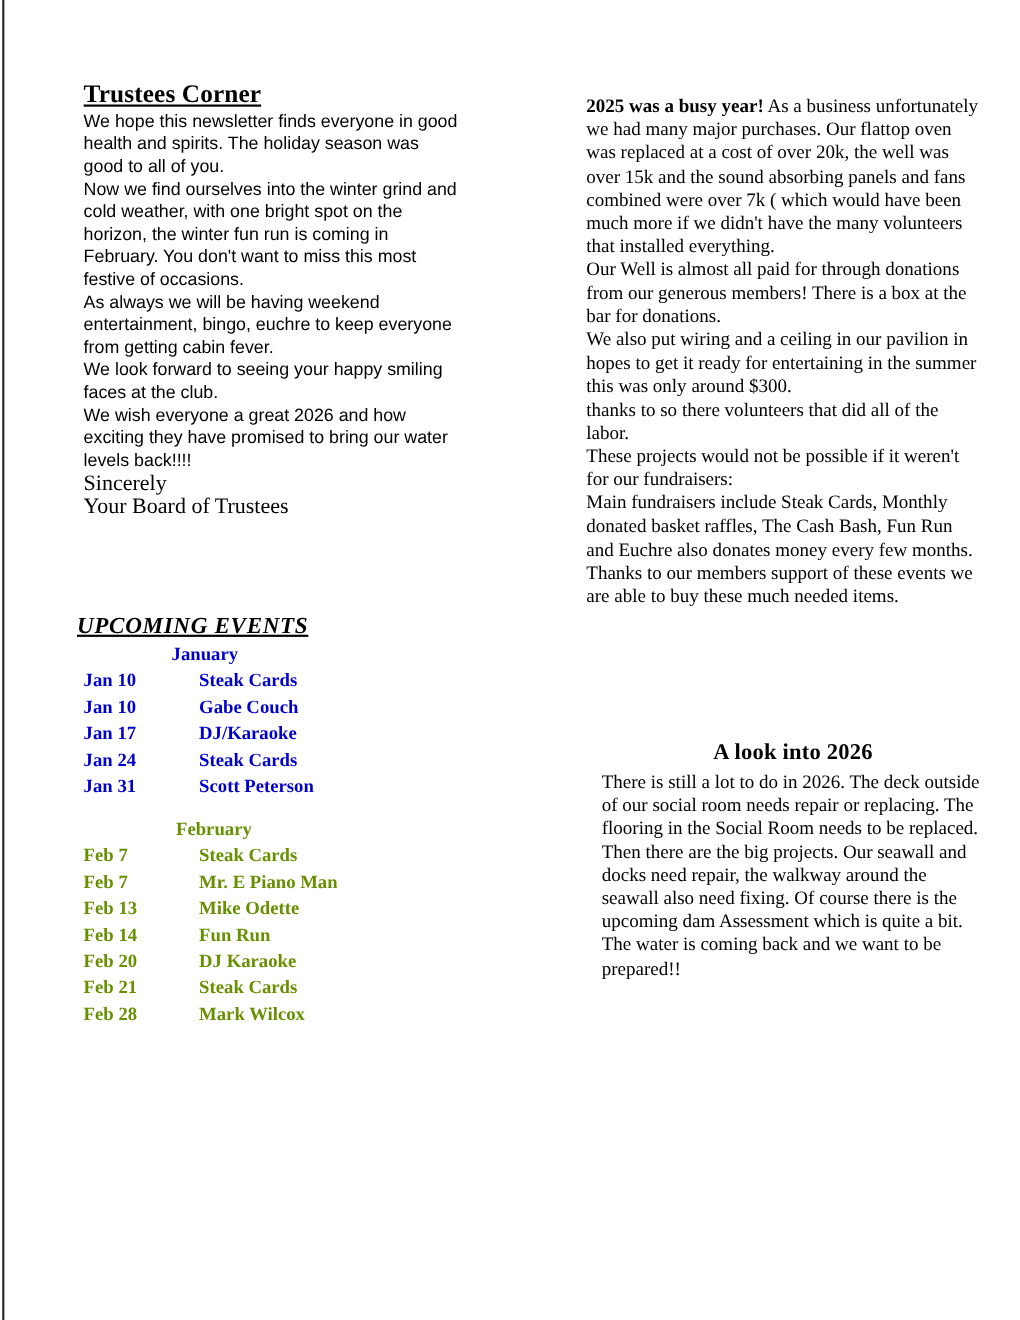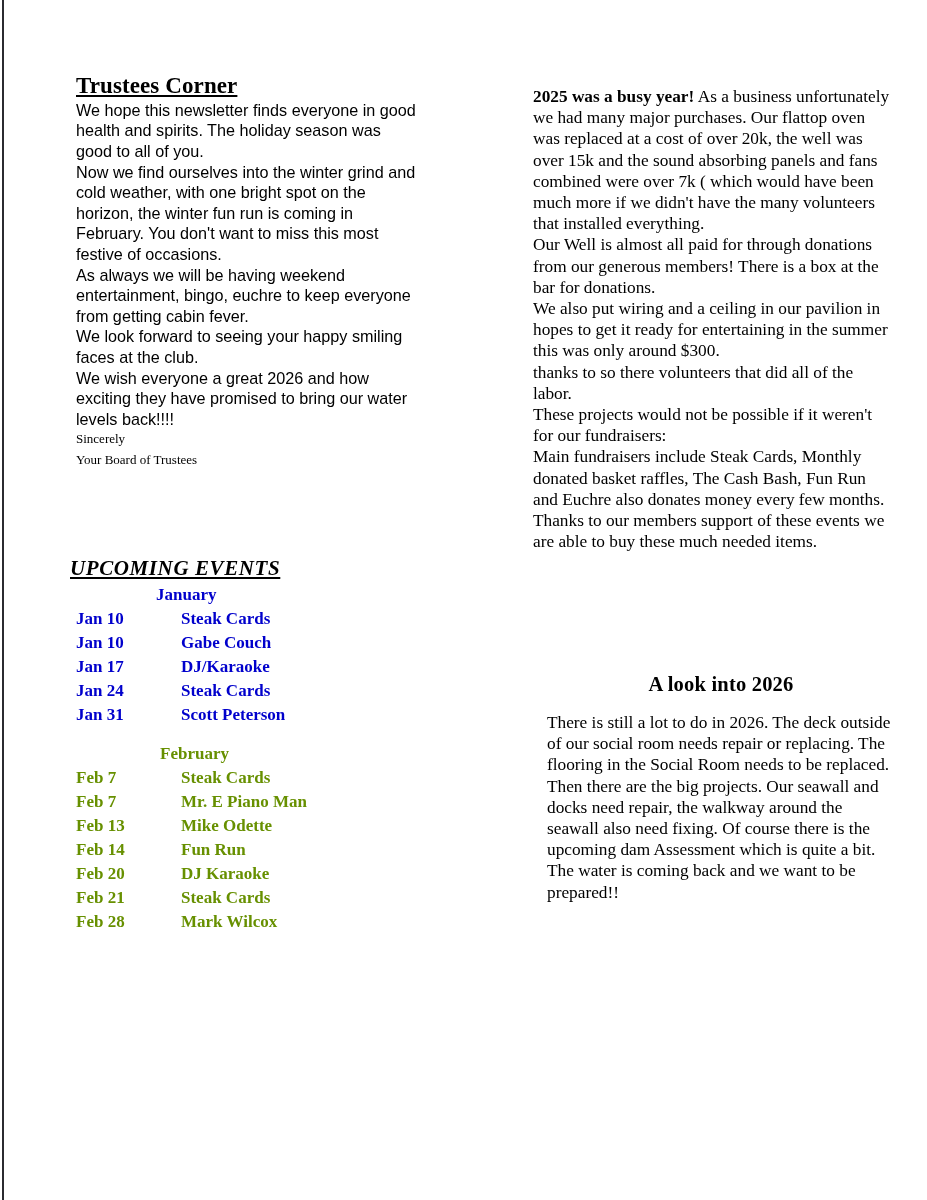--- a/index.html
+++ b/index.html
@@ -57,21 +57,21 @@
     font-size: 16.2px;
     line-height: 20.6px;
     margin: 0;
   }
   .sans-body p {
     margin: 0;
   }
 
   .serif-sig {
     font-family: "Liberation Serif", "DejaVu Serif", serif;
-    font-size: 13px;
+    font-size: 20px;
     line-height: 20.6px;
     margin: 0;
   }
   .serif-sig p { margin: 0; }
 
   
   .events-block {
     position: absolute;
     left: 70px;
     top: 556px;
@@ -147,21 +147,21 @@
   .serif-body p { margin: 0; }
   .serif-body b { font-weight: bold; }
 
   .sec-2026 {
     position: absolute;
     left: 547px;
     top: 673px;
     width: 348px;
   }
   .sec-2026 .sec-title {
-    margin-bottom: 16px;
+    margin-bottom: 4px;
   }
 </style>
 </head>
 <body>
 
 <div class="page">
 
   <div class="scan-edge"></div>
 
   <div class="col-left">

